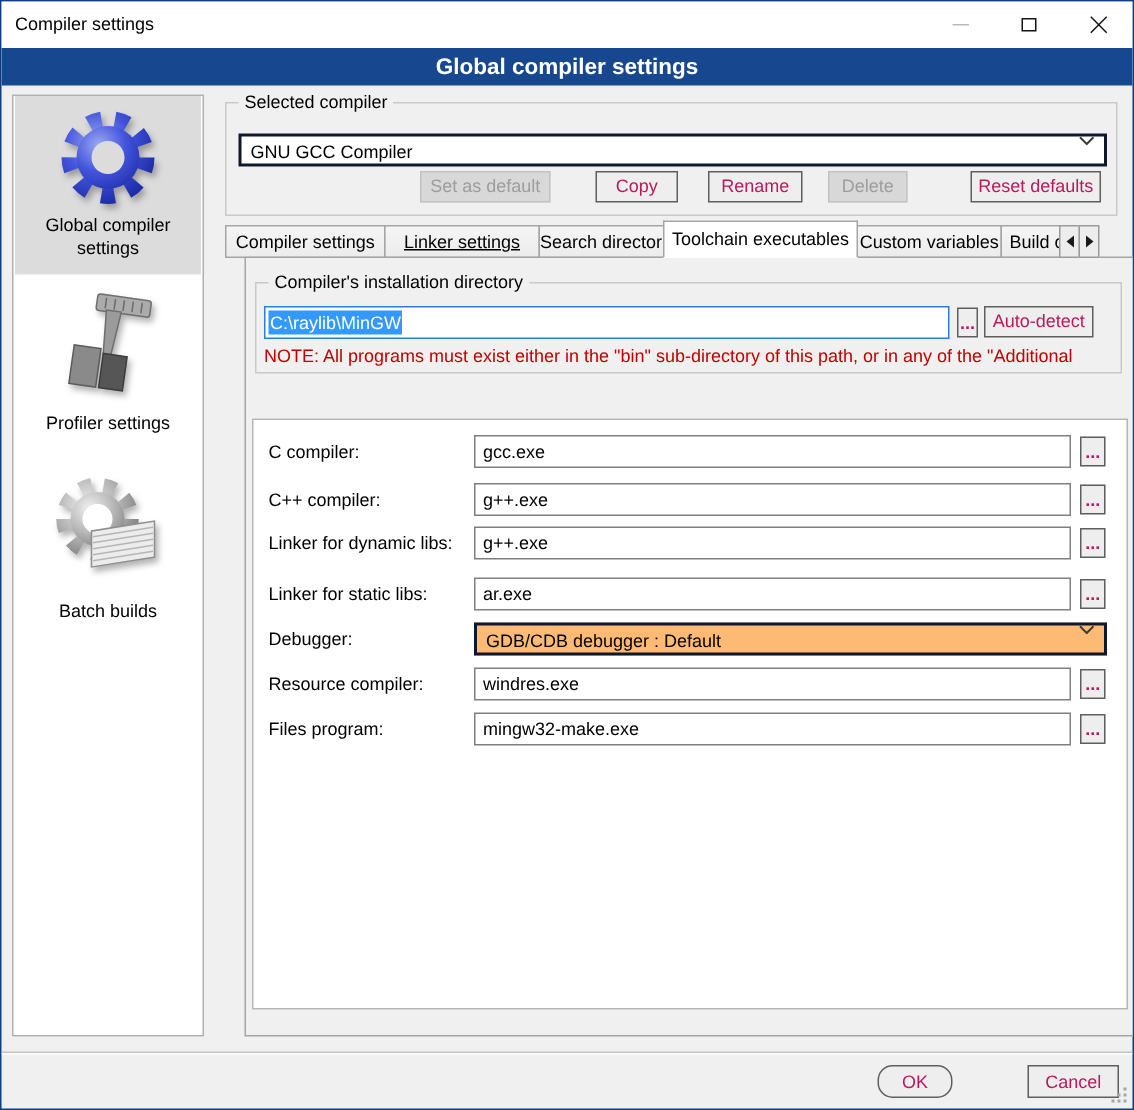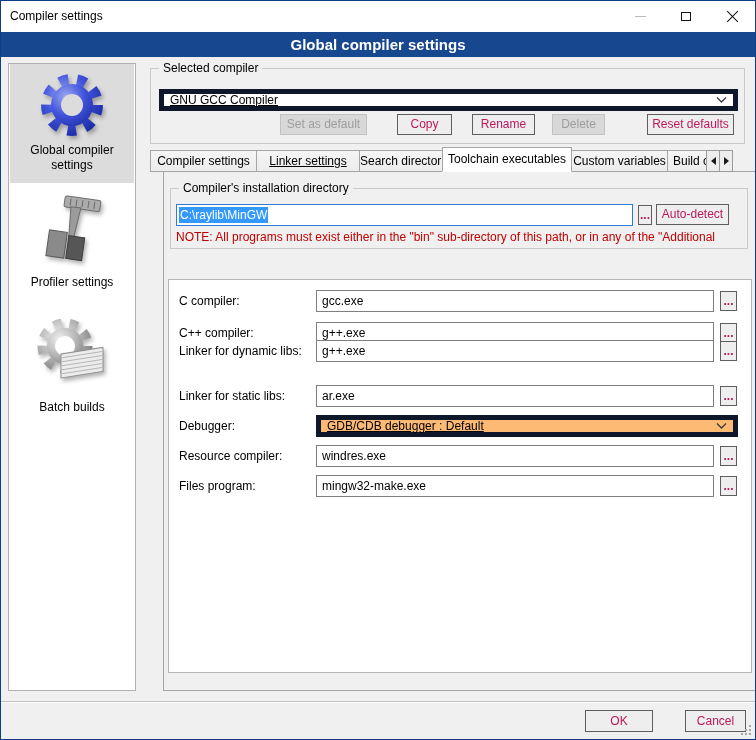--- a/index.html
+++ b/index.html
@@ -33,22 +33,22 @@
   .si-0 { top:0; height:119px; background:#dcdcdc; }
   .si-1 { top:124px; height:110px; }
   .si-2 { top:243px; height:114px; }
   .side-item svg { display:block; margin:5px auto 2px; filter:drop-shadow(2px 3px 2px rgba(0,0,0,.30)); }
   .side-label { display:block; line-height:15px; }
   
   .group { position:absolute; border:1px solid #c9c9c9; }
   .group-label { position:absolute; top:-8px; left:8px; background:#f0f0f0; padding:0 4px; white-space:nowrap; }
   .grp-comp { left:149px; top:67px; width:595px; height:76px; }
   
-  .combo { position:absolute; background:#fff; border:5px solid #0f172a; display:flex;
-           align-items:center; padding:0 6px;text-decoration:underline; }
+  .combo { position:absolute; background:#fff; border:2px solid #0f172a; display:flex;
+           padding:0 6px; }
   .combo .cval { flex:1; line-height:20px; white-space:nowrap; overflow:hidden; }
   .combo-main { left:8px; top:20px; width:579px; height:22px; }
   .combo.gray { background:#fdba74; }
   
   .btn { position:absolute; height:21px; background:#eeeeee; border:1px solid #5e5e5e;
          font-family:"Liberation Sans", sans-serif; font-size:12px; color:#be185d;
          text-align:center; padding:0; line-height:19px; }
   .btn.disabled { background:#d8d8d8; border-color:#c2c2c2; color:#9d9d9d; }
   .b0 { left:129px; top:45px; width:87px; }
   .b1 { left:246px; top:45px; width:55px; }
@@ -97,35 +97,35 @@
   .subtabs .subtab:nth-child(1){ width:92px; }
   .subtabs .subtab:nth-child(2){ width:94px; }
   .subtab.active { height:24px; background:#fff; border-bottom:1px solid #fff;
                    position:relative; z-index:4; line-height:22px; }
   
   .panel-inner { position:absolute; left:4px; top:107px; width:584px; height:394px;
                  background:#fff; border:1px solid #b5b5b5; }
   .frow { position:absolute; left:0; width:100%; height:22px; }
   .frow:nth-of-type(1){ top:10px; }
   .frow:nth-of-type(2){ top:42px; }
-  .frow:nth-of-type(3){ top:60px; }
+  .frow:nth-of-type(3){ top:71px; }
   .frow:nth-of-type(4){ top:105px; }
   .frow:nth-of-type(5){ top:135px; }
   .frow:nth-of-type(6){ top:165px; }
   .frow:nth-of-type(7){ top:195px; }
   .flabel { position:absolute; left:10px; top:4px; white-space:nowrap; }
   .finput { position:absolute; left:147px; top:0; width:398px; height:22px;
             border:1px solid #7f7f7f; background:#fff; line-height:20px; padding:0 5px;
             white-space:nowrap; overflow:hidden; }
   .fbrowse { left:551px; top:1px; width:17px; height:20px; line-height:10px; font-weight:bold; }
   .fcombo { left:147px; top:0; width:422px; height:22px; }
   
   .footer-line { position:absolute; left:0; top:700px; width:100%; height:2px;
                  border-top:1px solid #c3c3c3; border-bottom:1px solid #fbfbfb; }
-  .b-ok { left:584px; top:709px; width:68px; height:22px; }
+  .b-ok { left:584px; top:709px; width:50px; height:22px;border-radius:10px; }
   .b-cancel { left:684px; top:709px; width:61px; height:22px; }
   .grip { position:absolute; right:12px; bottom:4px; width:2px; height:2px; background:#a6a6a6;
           box-shadow: 4px 0 0 #a6a6a6, 8px 0 0 #a6a6a6, 4px -4px 0 #a6a6a6,
                       8px -4px 0 #a6a6a6, 8px -8px 0 #a6a6a6; }
 </style>
 </head>
 <body>
 
 <div class="win">
 

